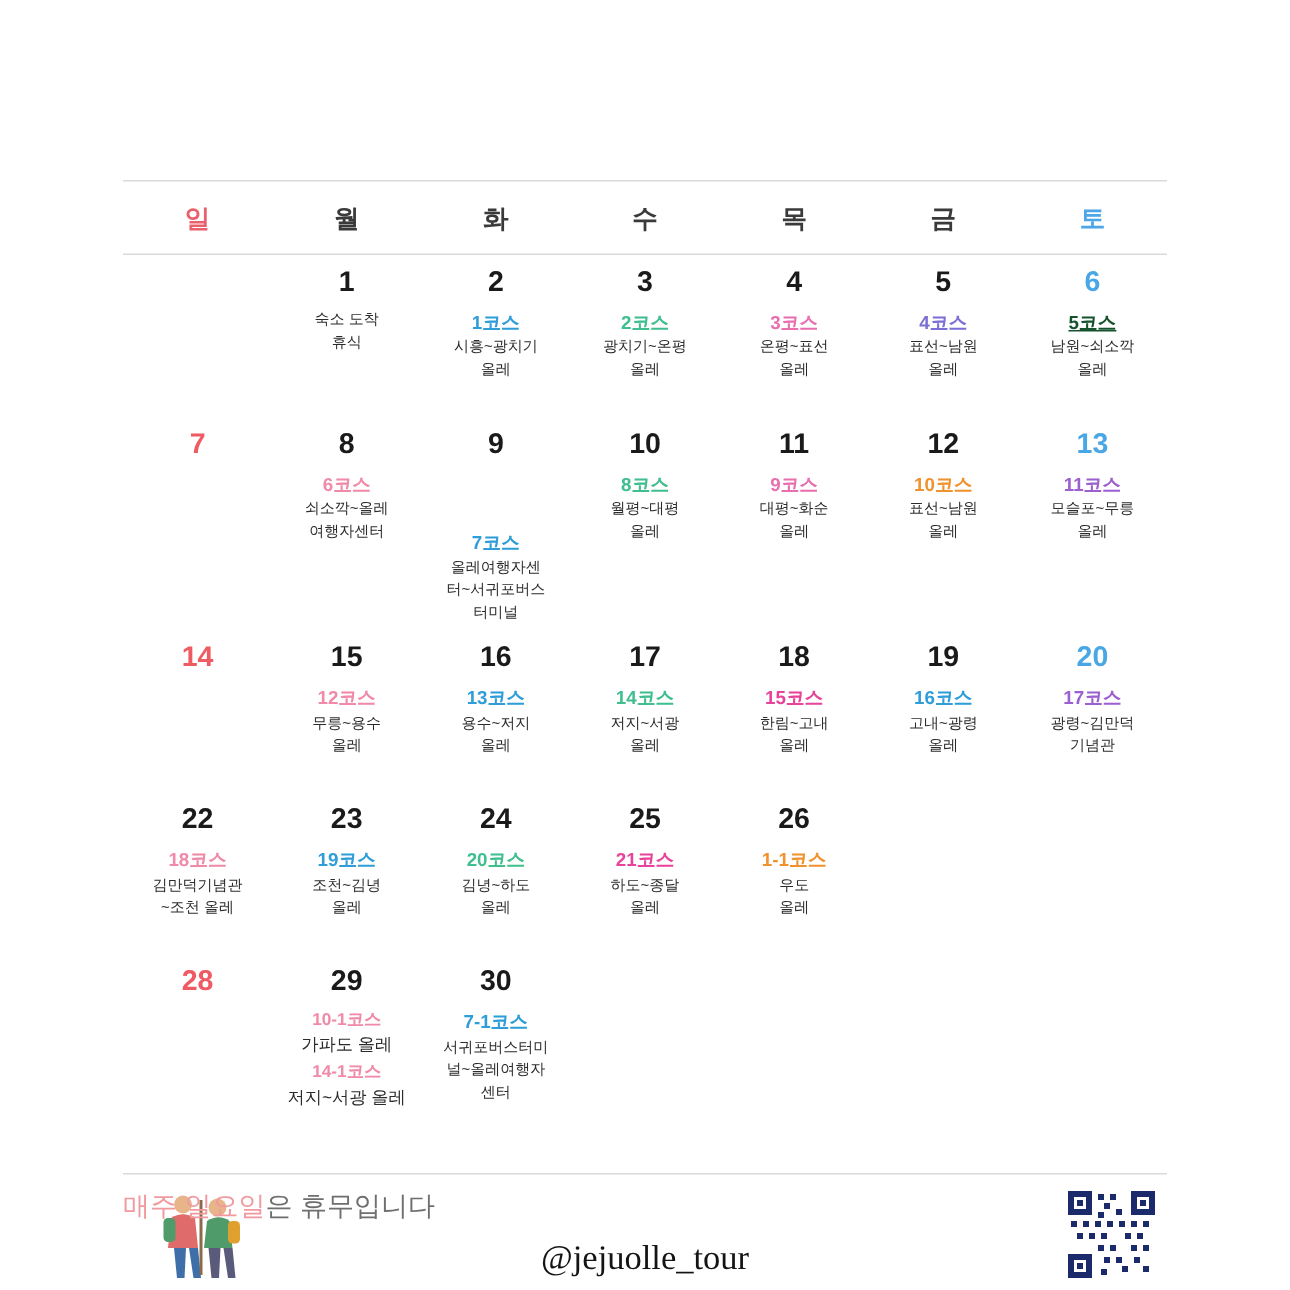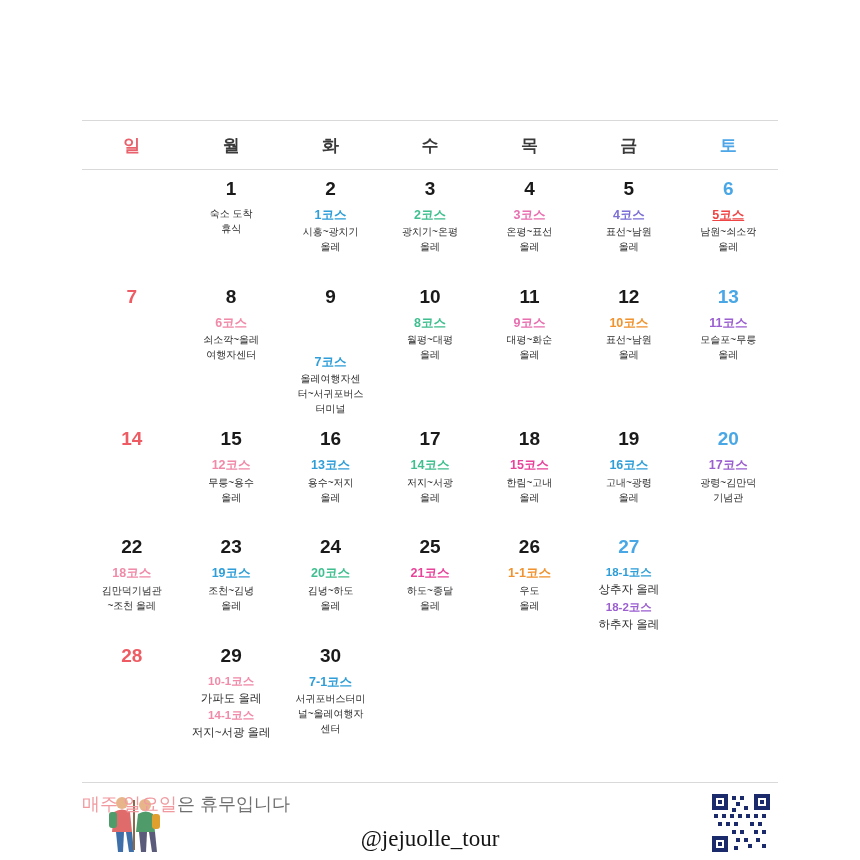--- a/index.html
+++ b/index.html
@@ -192,21 +192,21 @@
 올레</div>
           </div>
           <div class="cell">
             <div class="daynum">5</div>
             <div class="course" style="color: rgb(123, 111, 214);">4코스</div>
             <div class="route">표선~남원
 올레</div>
           </div>
           <div class="cell">
             <div class="daynum sat">6</div>
-            <div class="course" style="color: #ef4444; text-decoration: underline;">5코스</div>
+            <div class="course" style="color: #14532d; text-decoration: underline;">5코스</div>
             <div class="route">남원~쇠소깍
 올레</div>
           </div>
         </div>
         <div class="week">
           <div class="cell">
             <div class="daynum sun">7</div>
           </div>
           <div class="cell">
             <div class="daynum">8</div>
@@ -310,27 +310,20 @@
             <div class="daynum">25</div>
             <div class="course" style="color: rgb(232, 67, 154);">21코스</div>
             <div class="route">하도~종달
 올레</div>
           </div>
           <div class="cell">
             <div class="daynum">26</div>
             <div class="course" style="color: rgb(240, 146, 46);">1-1코스</div>
             <div class="route">우도
 올레</div>
-          </div>
-          <div class="cell">
-            <div class="daynum sat">27</div>
-            <div class="course small" style="color: rgb(47, 158, 216);">18-1코스</div>
-            <div class="route small">상추자 올레</div>
-            <div class="course small" style="color: rgb(155, 95, 208);">18-2코스</div>
-            <div class="route small">하추자 올레</div>
           </div>
         </div>
         <div class="week">
           <div class="cell">
             <div class="daynum sun">28</div>
           </div>
           <div class="cell">
             <div class="daynum">29</div>
             <div class="course small" style="color: rgb(240, 138, 168);">10-1코스</div>
             <div class="route small">가파도 올레</div>

